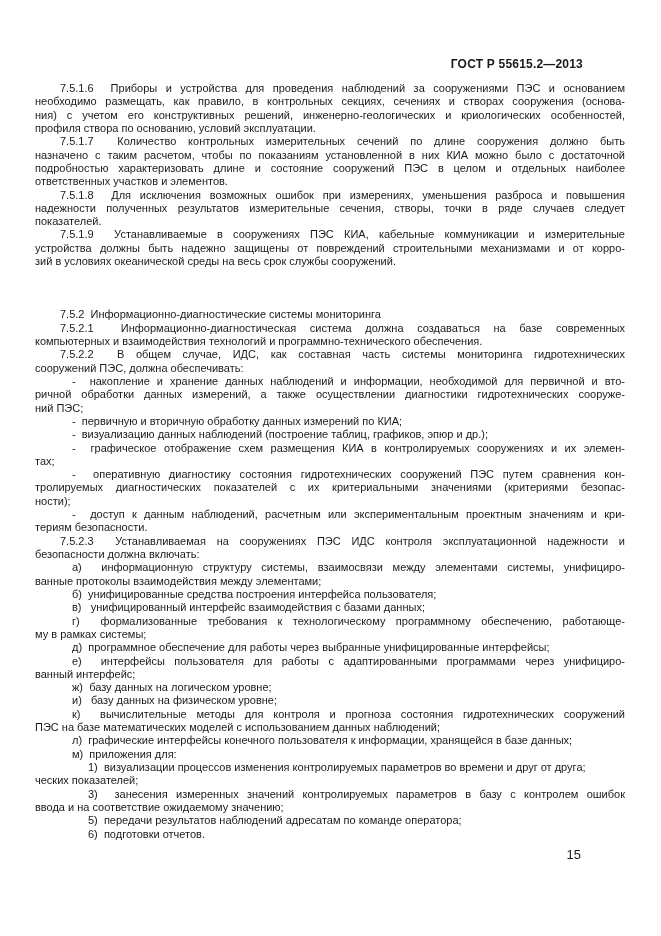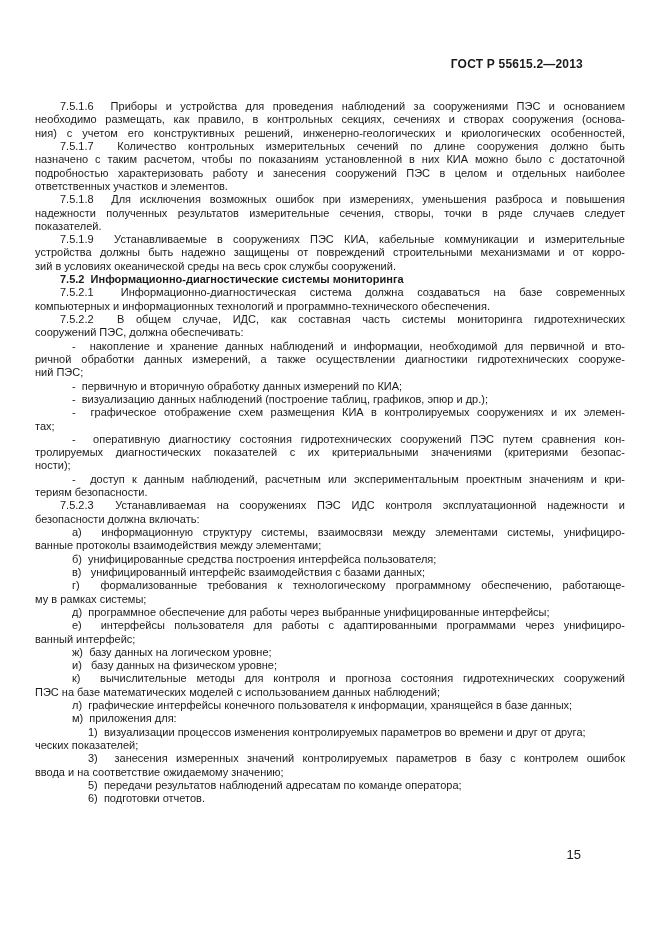--- a/index.html
+++ b/index.html
@@ -4,56 +4,57 @@
 <style>
   html,body{margin:0;padding:0;background:#ffffff;}
   .page{
     position:relative;width:661px;height:924px;background:#ffffff;overflow:hidden;
     font-family:"Liberation Sans",sans-serif;color:#1a1a1a;
   }
   .running-header{
     position:absolute;top:57px;right:78px;
     font-size:12px;font-weight:700;letter-spacing:.2px;white-space:nowrap;
   }
-  .doc-body{position:absolute;top:100px;left:35px;width:590px;}
+  .doc-body{position:absolute;top:82px;left:35px;width:590px;}
   .ln{
     font-size:11px;line-height:13.32px;height:13.32px;
     white-space:nowrap;text-align:left;
   }
   .ln.j{text-align:justify;text-align-last:justify;-moz-text-align-last:justify;}
   .i1{padding-left:25px;}
   .i2{padding-left:37px;}
   .i3{padding-left:53px;}
-  .b{font-weight:700;}
+  .b{font-weight:400;margin-top:40px;}
   .page-number{position:absolute;top:847px;right:80px;font-size:13px;}
 </style>
 </head>
 <body>
 
 <div class="page">
 
   <div class="running-header">ГОСТ Р 55615.2—2013</div>
 
   <div class="doc-body">
     <div class="ln j i1">7.5.1.6&nbsp; Приборы и устройства для проведения наблюдений за сооружениями ПЭС и основанием</div>
     <div class="ln j">необходимо размещать, как правило, в контрольных секциях, сечениях и створах сооружения (основа-</div>
     <div class="ln j">ния) с учетом его конструктивных решений, инженерно-геологических и криологических особенностей,</div>
+    <div class="ln">профиля створа по основанию, условий эксплуатации.</div>
     <div class="ln j i1">7.5.1.7&nbsp; Количество контрольных измерительных сечений по длине сооружения должно быть</div>
     <div class="ln j">назначено с таким расчетом, чтобы по показаниям установленной в них КИА можно было с достаточной</div>
-    <div class="ln j">подробностью характеризовать работу и занесения сооружений ПЭС в целом и отдельных наиболее</div>
+    <div class="ln j">подробностью характеризовать длине и состояние сооружений ПЭС в целом и отдельных наиболее</div>
     <div class="ln">ответственных участков и элементов.</div>
     <div class="ln j i1">7.5.1.8&nbsp; Для исключения возможных ошибок при измерениях, уменьшения разброса и повышения</div>
     <div class="ln j">надежности полученных результатов измерительные сечения, створы, точки в ряде случаев следует</div>
     <div class="ln">показателей.</div>
     <div class="ln j i1">7.5.1.9&nbsp; Устанавливаемые в сооружениях ПЭС КИА, кабельные коммуникации и измерительные</div>
     <div class="ln j">устройства должны быть надежно защищены от повреждений строительными механизмами и от корро-</div>
     <div class="ln">зий в условиях океанической среды на весь срок службы сооружений.</div>
     <div class="ln i1 b">7.5.2&nbsp; Информационно-диагностические системы мониторинга</div>
     <div class="ln j i1">7.5.2.1&nbsp; Информационно-диагностическая система должна создаваться на базе современных</div>
-    <div class="ln">компьютерных и информационных технологий и программно-технического обеспечения.</div>
+    <div class="ln">компьютерных и взаимодействия технологий и программно-технического обеспечения.</div>
     <div class="ln j i1">7.5.2.2&nbsp; В общем случае, ИДС, как составная часть системы мониторинга гидротехнических</div>
     <div class="ln">сооружений ПЭС, должна обеспечивать:</div>
     <div class="ln j i2">-&nbsp; накопление и хранение данных наблюдений и информации, необходимой для первичной и вто-</div>
     <div class="ln j">ричной обработки данных измерений, а также осуществлении диагностики гидротехнических сооруже-</div>
     <div class="ln">ний ПЭС;</div>
     <div class="ln i2">-&nbsp; первичную и вторичную обработку данных измерений по КИА;</div>
     <div class="ln i2">-&nbsp; визуализацию данных наблюдений (построение таблиц, графиков, эпюр и др.);</div>
     <div class="ln j i2">-&nbsp; графическое отображение схем размещения КИА в контролируемых сооружениях и их элемен-</div>
     <div class="ln">тах;</div>
     <div class="ln j i2">-&nbsp; оперативную диагностику состояния гидротехнических сооружений ПЭС путем сравнения кон-</div>

